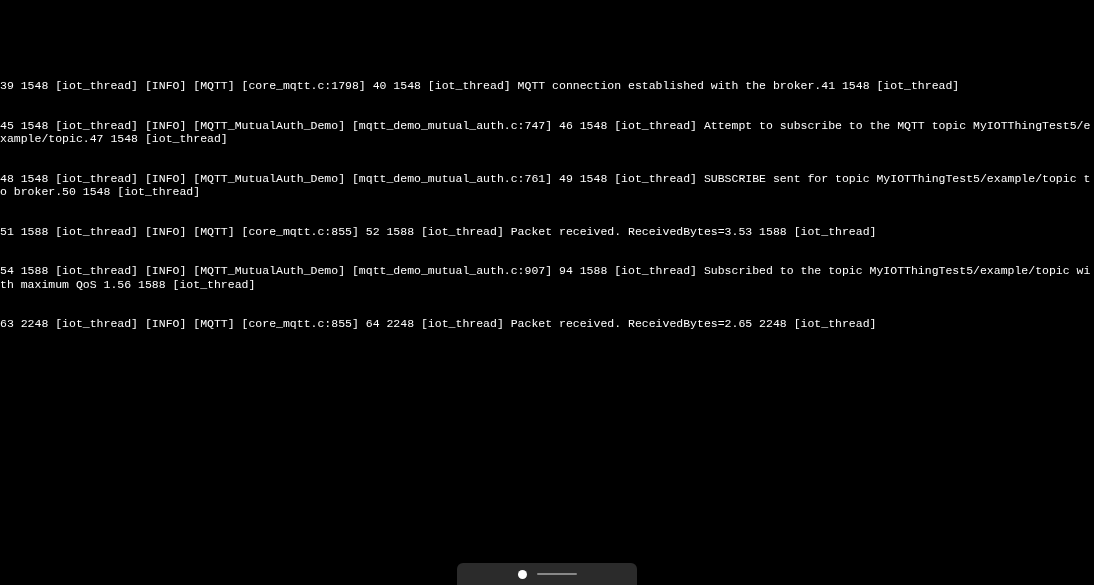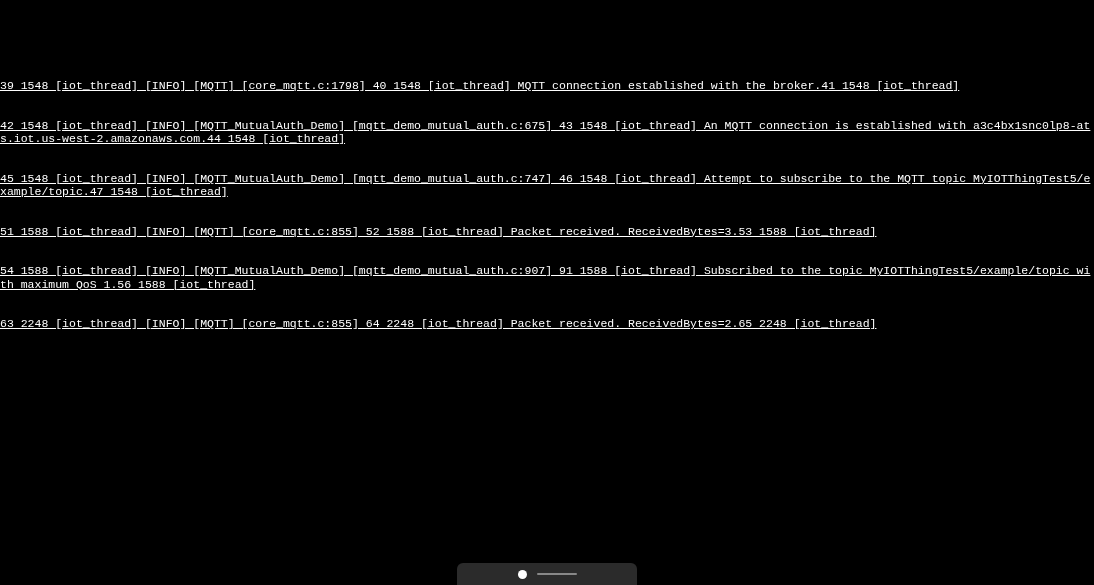--- a/index.html
+++ b/index.html
@@ -20,21 +20,20 @@
       white-space: pre-wrap;
       word-break: break-all;
     }
     .terminal {
       width: 100%;
       height: 100%;
       overflow: hidden;
     }
     .line {
       display: block;
-      text-decoration: underline;
     }
     .bottom-bar {
       position: absolute;
       bottom: 0;
       left: 50%;
       transform: translateX(-50%);
       width: 180px;
       height: 22px;
       background: #2b2b2b;
       border-radius: 6px 6px 0 0;
@@ -56,24 +55,24 @@
       border-radius: 2px;
     }
   </style>
 </head>
 <body>
 
 
 
 <div class="terminal">
   <span class="line">39 1548 [iot_thread] [INFO] [MQTT] [core_mqtt.c:1798] 40 1548 [iot_thread] MQTT connection established with the broker.41 1548 [iot_thread]</span>
-  <span class="line">42 1548 [iot_thread] [INFO] [MQTT_MutualAuth_Demo] [mqtt_demo_mutual_auth.c:675] 43 1548 [iot_thread] An MQTT connection is established with a3c4bx1snc0lp8-ats.iot.us-west-2.amazonaws.com.44 1548 [iot_thread]</span>
   <span class="line">45 1548 [iot_thread] [INFO] [MQTT_MutualAuth_Demo] [mqtt_demo_mutual_auth.c:747] 46 1548 [iot_thread] Attempt to subscribe to the MQTT topic MyIOTThingTest5/example/topic.47 1548 [iot_thread]</span>
+  <span class="line">48 1548 [iot_thread] [INFO] [MQTT_MutualAuth_Demo] [mqtt_demo_mutual_auth.c:761] 49 1548 [iot_thread] SUBSCRIBE sent for topic MyIOTThingTest5/example/topic to broker.50 1548 [iot_thread]</span>
   <span class="line">51 1588 [iot_thread] [INFO] [MQTT] [core_mqtt.c:855] 52 1588 [iot_thread] Packet received. ReceivedBytes=3.53 1588 [iot_thread]</span>
-  <span class="line">54 1588 [iot_thread] [INFO] [MQTT_MutualAuth_Demo] [mqtt_demo_mutual_auth.c:907] 91 1588 [iot_thread] Subscribed to the topic MyIOTThingTest5/example/topic with maximum QoS 1.56 1588 [iot_thread]</span>
+  <span class="line">54 1588 [iot_thread] [INFO] [MQTT_MutualAuth_Demo] [mqtt_demo_mutual_auth.c:907] 94 1588 [iot_thread] Subscribed to the topic MyIOTThingTest5/example/topic with maximum QoS 1.56 1588 [iot_thread]</span>
   <span class="line">63 2248 [iot_thread] [INFO] [MQTT] [core_mqtt.c:855] 64 2248 [iot_thread] Packet received. ReceivedBytes=2.65 2248 [iot_thread]</span>
   
   
   
   
   
   
   
   
   

